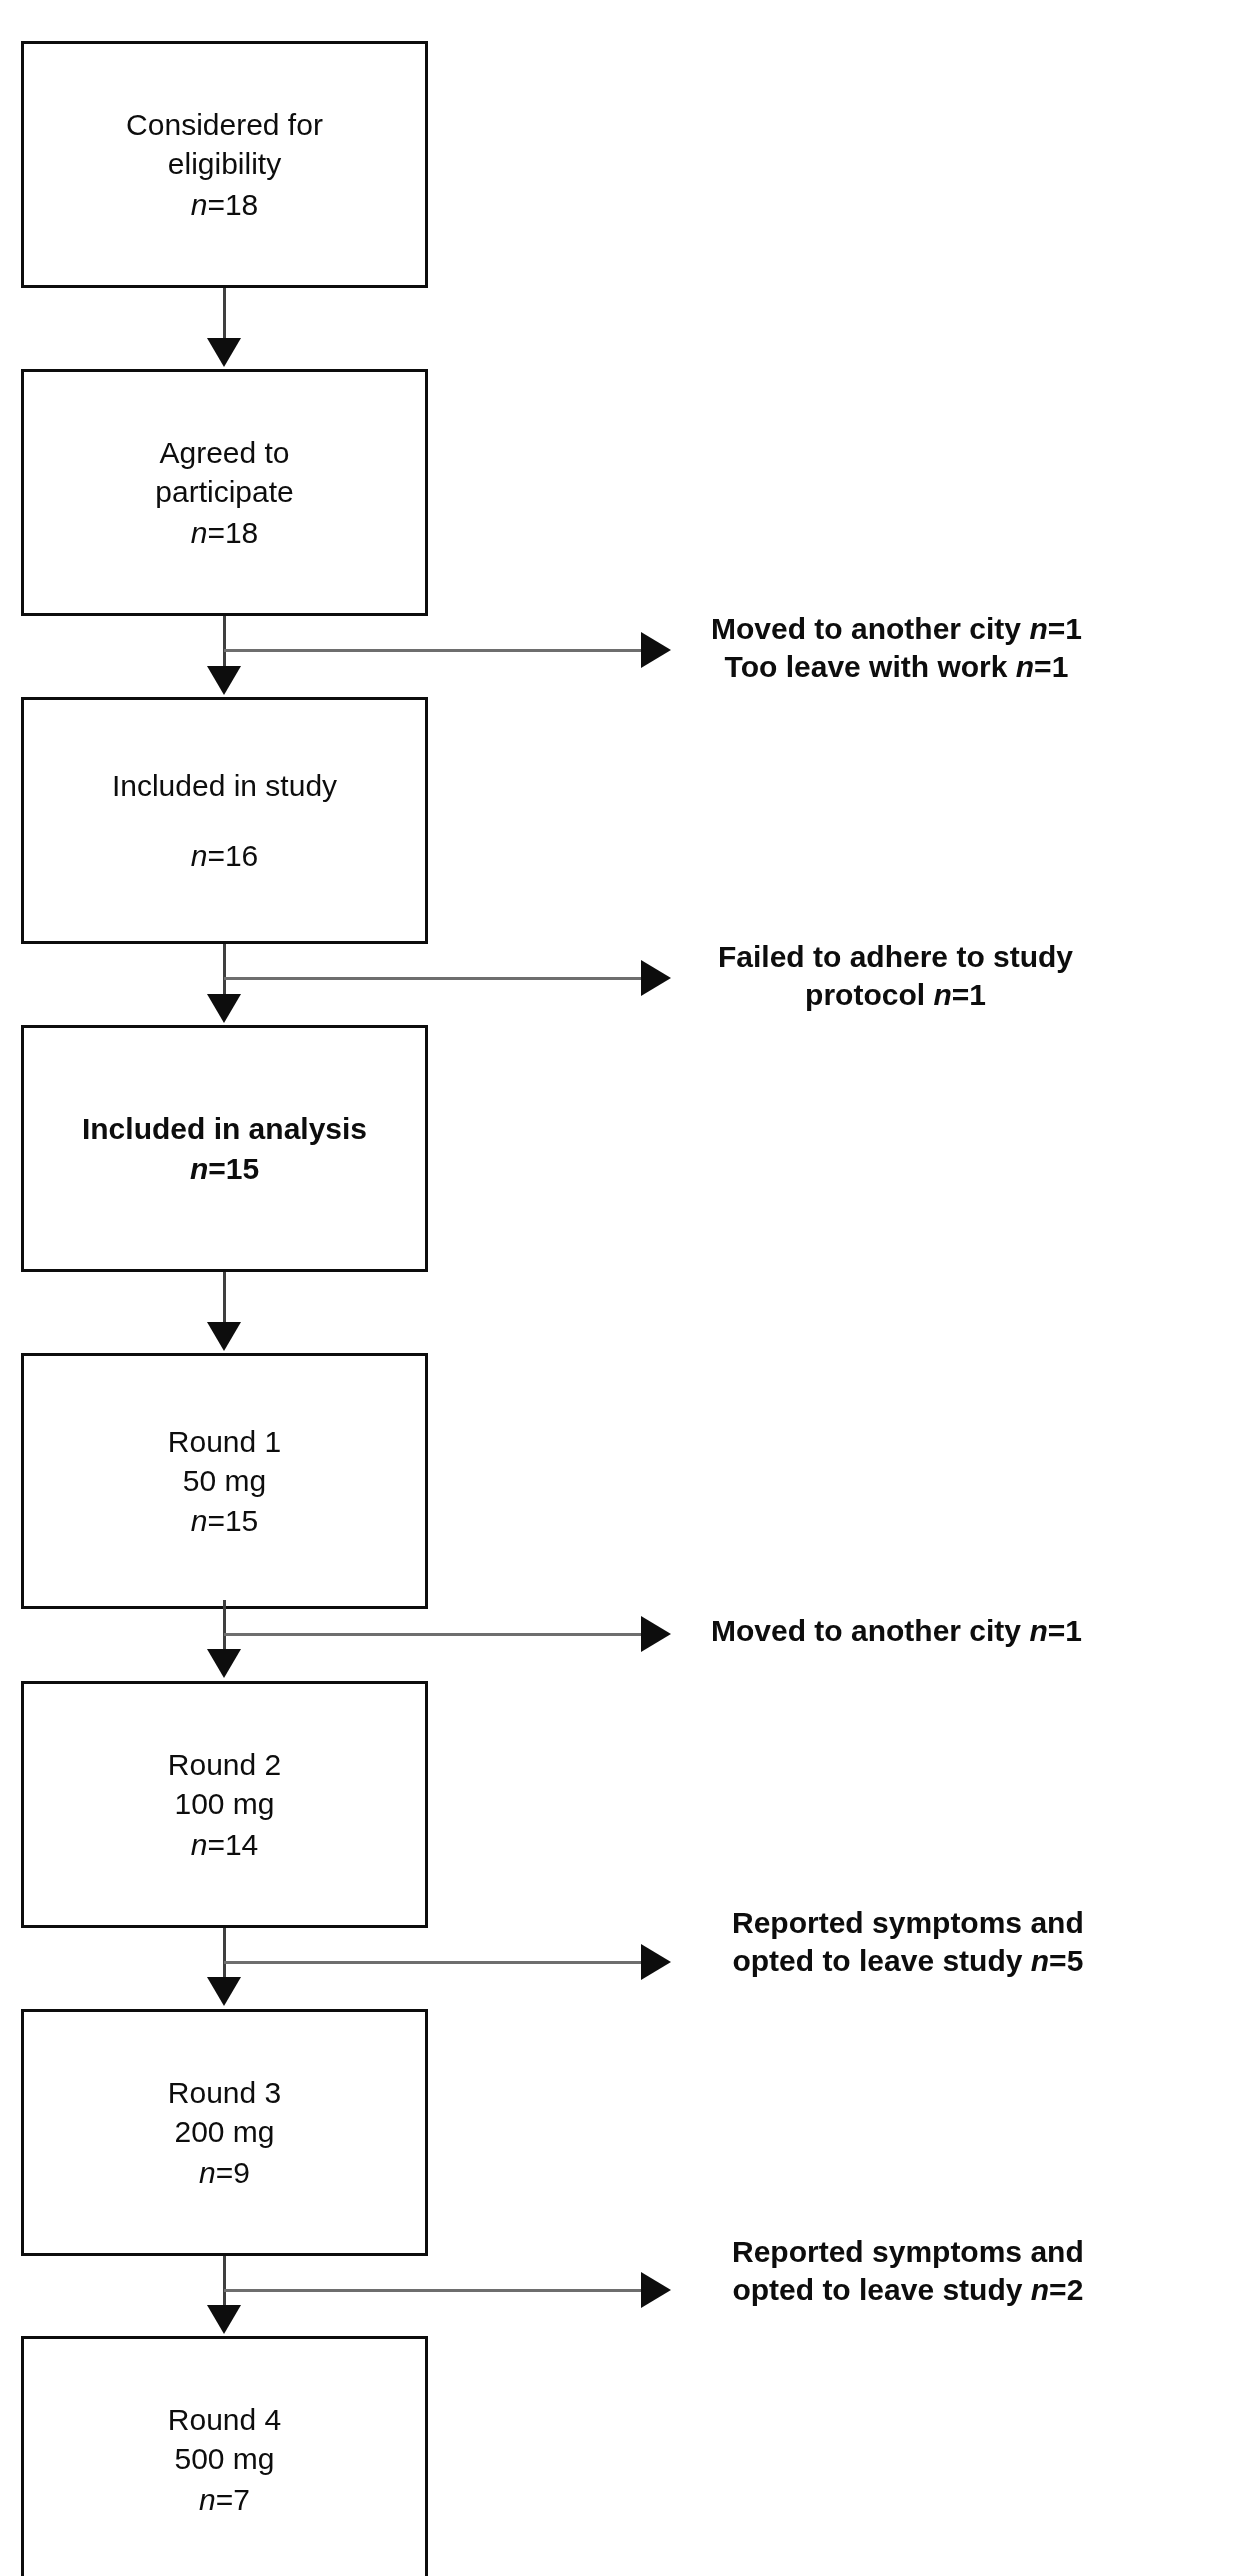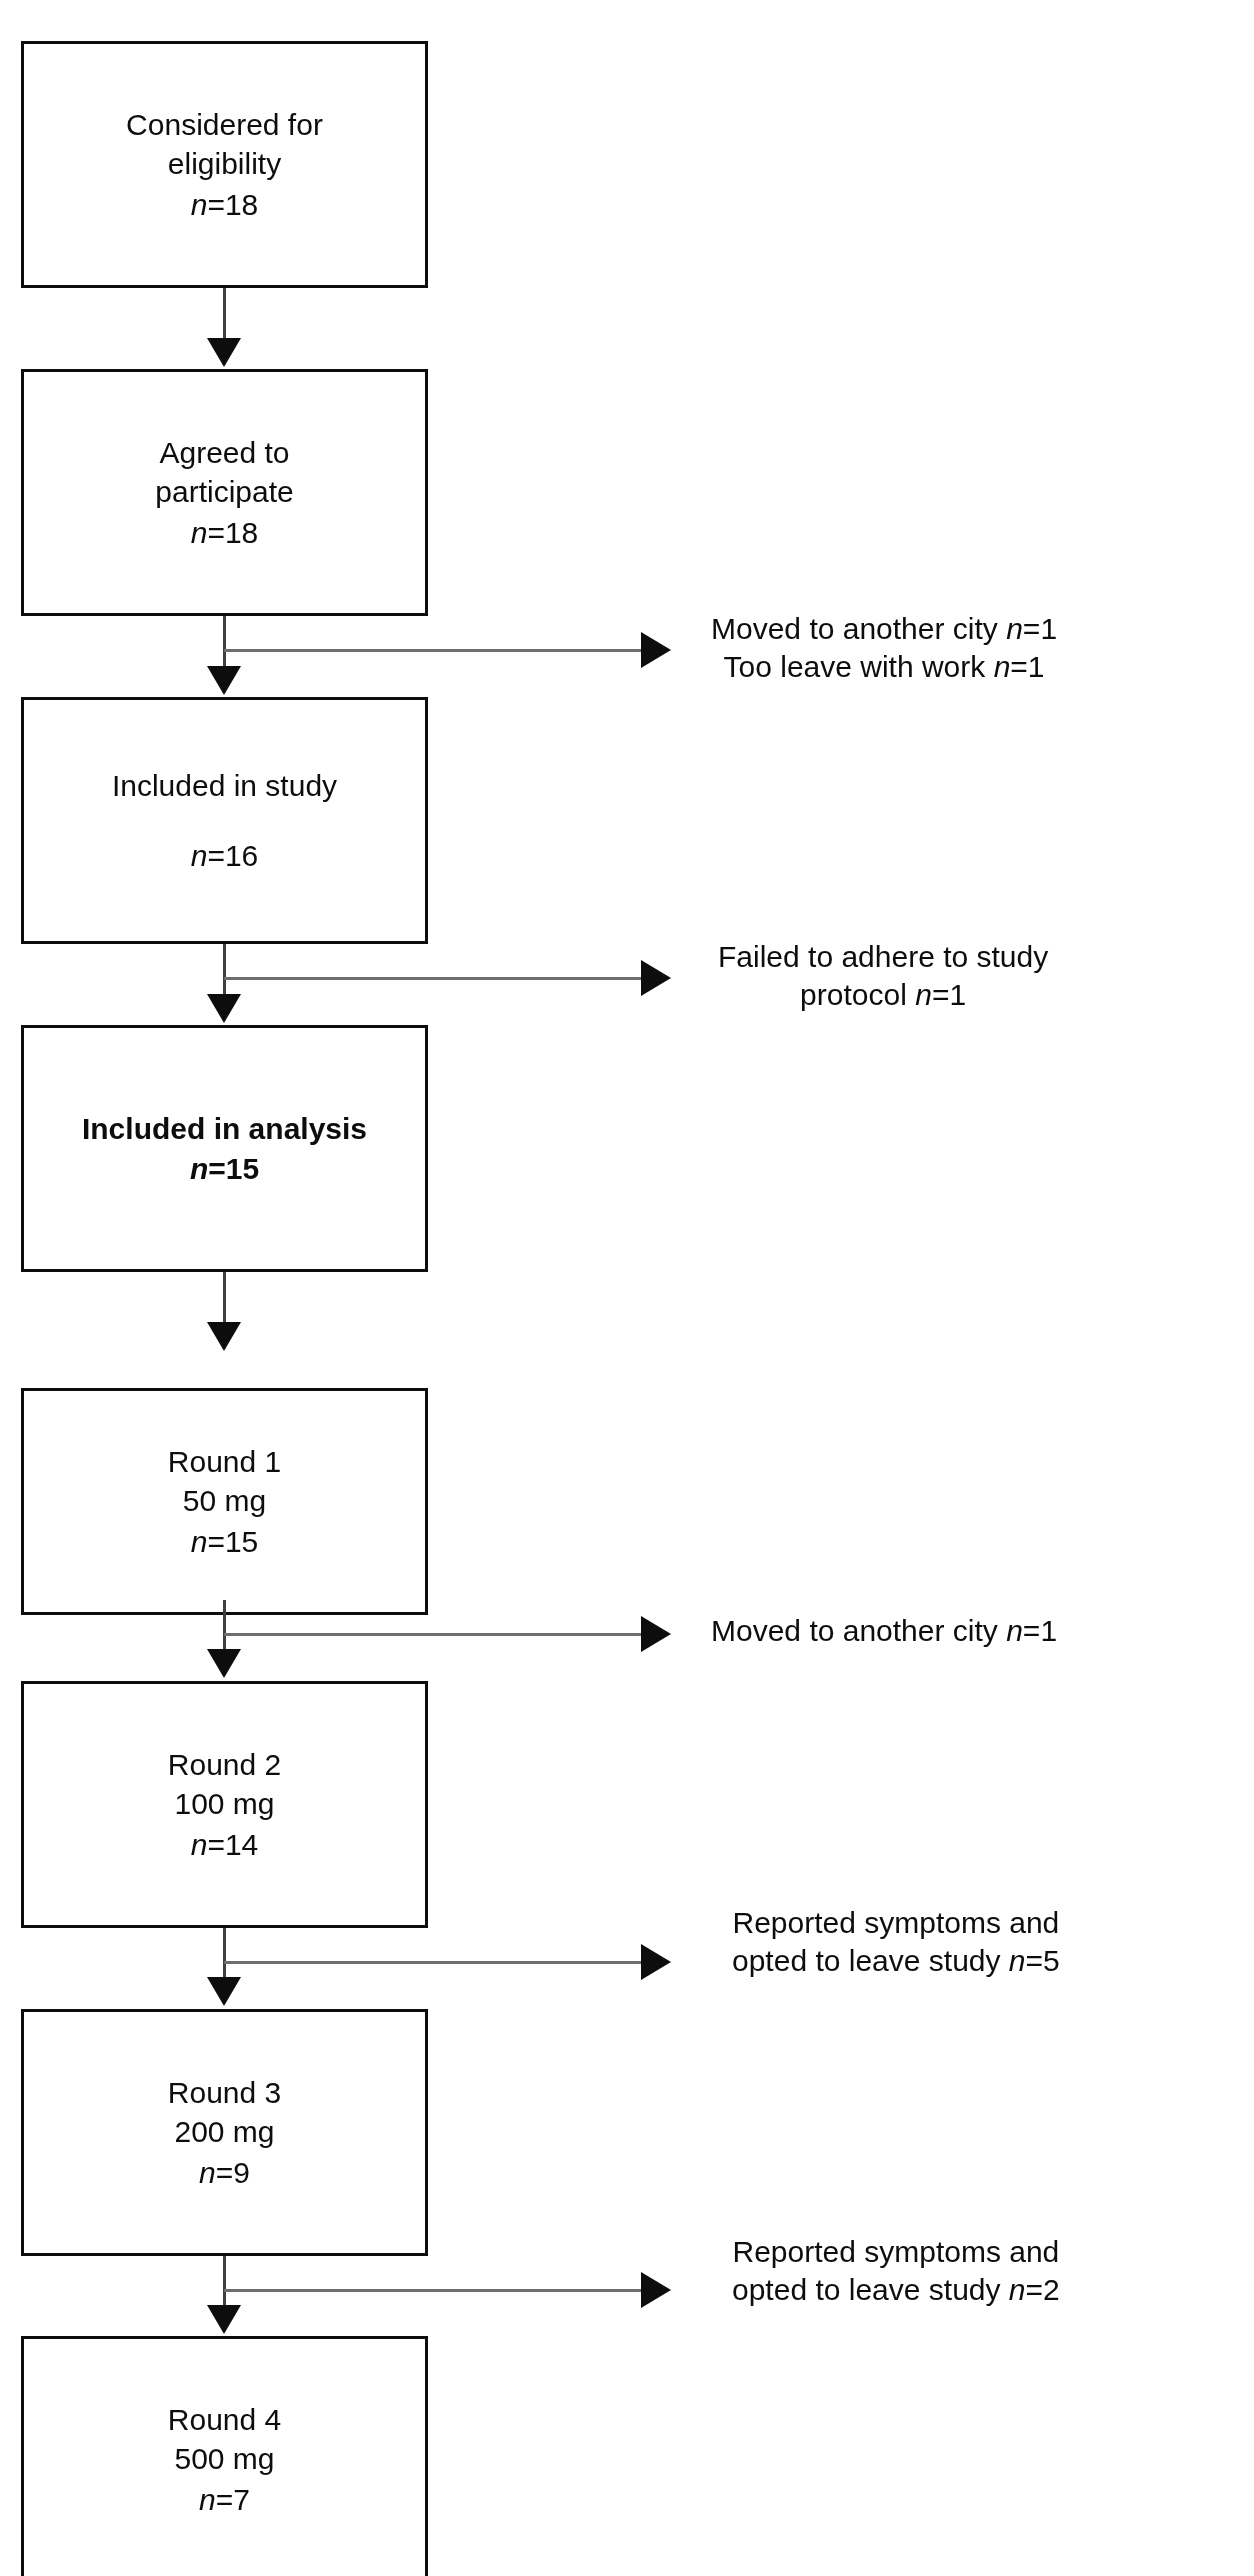--- a/index.html
+++ b/index.html
@@ -84,20 +84,21 @@
   .note {
     position: absolute;
     color: #0d0d0d;
     font-size: 30px;
     line-height: 1.28;
     text-align: center;
     white-space: nowrap;
   }
   .note .line {
     display: block;
+    font-weight: bold;
   }
 </style>
 </head>
 <body>
 
 <div id="flow-root">
 
   <div class="node" style="top:23px; height:247px;">
     <span class="line">Considered for</span>
     <span class="line">eligibility</span>
@@ -137,21 +138,21 @@
   </div>
 
   <div class="node" style="top:1007px; height:247px;font-weight:bold;">
     <span class="line">Included in analysis</span>
     <span class="line n-line"><em class="ital">n</em><span>=</span><span>15</span></span>
   </div>
 
   <div class="vconn" style="top:1254px; height:54px;"></div>
   <div class="vhead" style="top:1304px;"></div>
 
-  <div class="node" style="top:1370px; height:227px;align-items:center;">
+  <div class="node" style="top:1335px; height:256px;align-items:center;">
     <span class="line">Round 1</span>
     <span class="line">50 mg</span>
     <span class="line n-line"><em class="ital">n</em><span>=</span><span>15</span></span>
   </div>
 
   <div class="vconn" style="top:1582px; height:54px;"></div>
   <div class="vhead" style="top:1631px;"></div>
   <div class="branch-line" style="top:1615px; width:418px;"></div>
   <div class="branch-head" style="top:1598px; left:641px;"></div>
   <div class="note" style="top:1594px; left:711px;">

